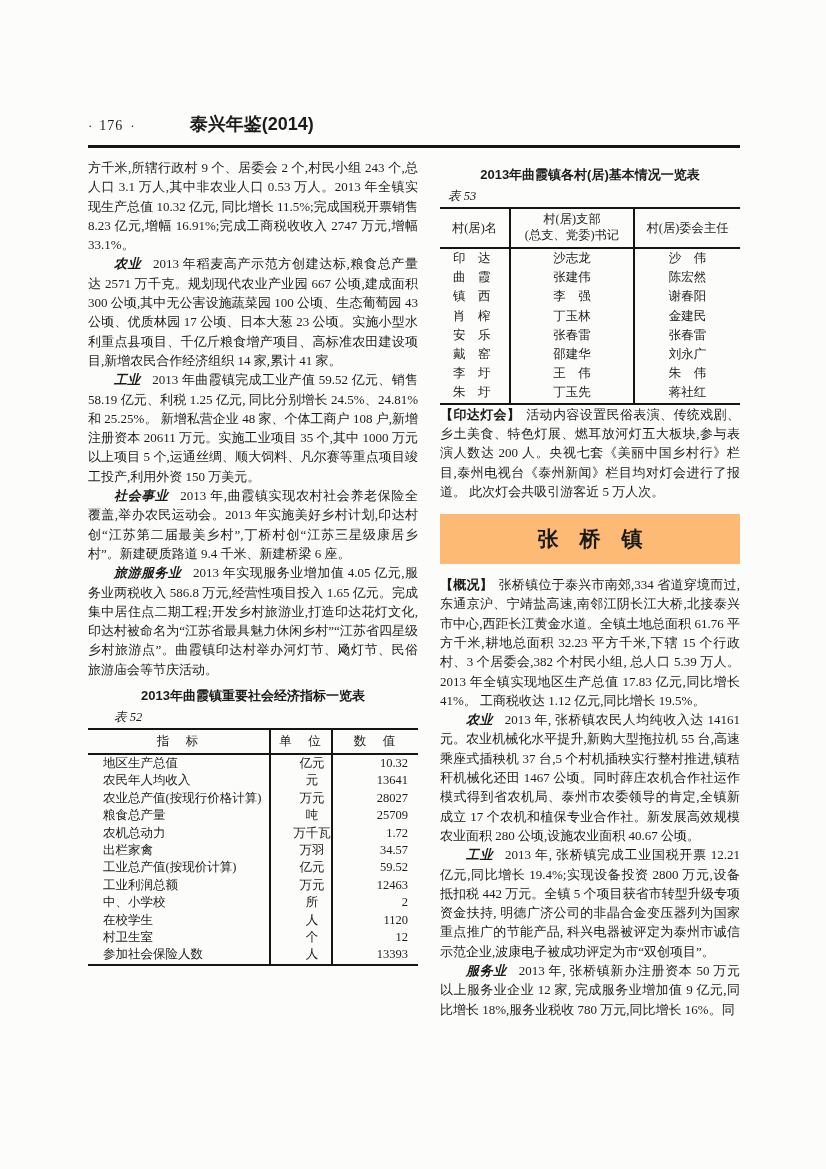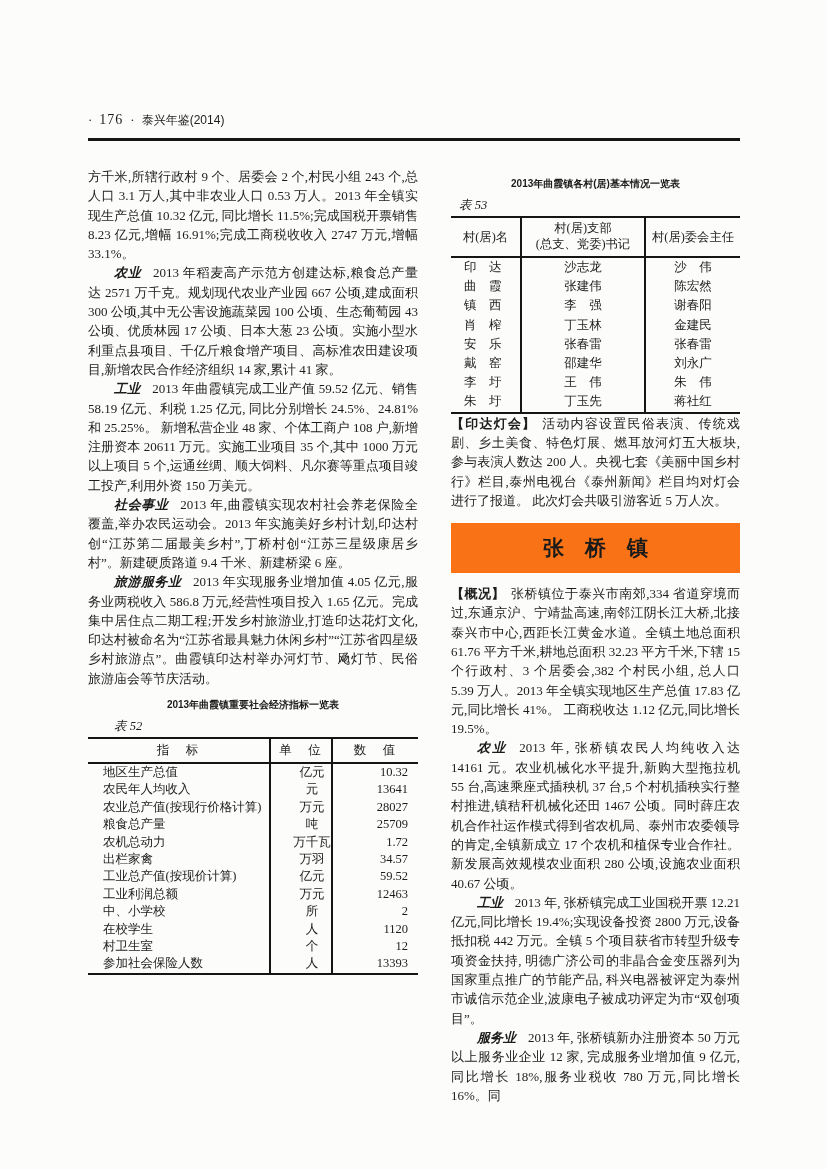--- a/index.html
+++ b/index.html
@@ -9,35 +9,35 @@
     background:#fcfcfa;
     margin:0 auto;
     overflow:hidden;
     color:#1c1c1c;
     font-family:"Liberation Serif","DejaVu Serif",serif;
   }
   .content{position:absolute;left:88px;top:112px;width:652px;}
   .page-header{display:flex;align-items:baseline;gap:7px;font-size:14px;}
   .pg-dot{font-size:13px;}
   .pg-num{letter-spacing:1px;}
-  .pg-title{font-family:"Liberation Sans","DejaVu Sans",sans-serif;font-weight:normal;font-size:12px;}
+  .pg-title{font-family:"Liberation Sans","DejaVu Sans",sans-serif;font-weight:bold;font-size:18px;margin-left:48px;}
   .rule{border-top:3px solid #151515;margin-top:9px;}
-  .columns{display:flex;gap:33px;margin-top:26px;}
+  .columns{display:flex;gap:22px;margin-top:10px;}
   .col-left{width:330px;}
   .col-right{width:307px;}
 
   p.body{margin:0;font-size:13px;line-height:19.3px;text-align:justify;}
   .para{text-indent:2em;}
   .no-indent{text-indent:0;}
   .lead{font-weight:bold;font-style:italic;margin-right:0.9em;}
   .bracket-label{font-weight:bold;font-family:"Liberation Sans","DejaVu Sans",sans-serif;margin-right:0.45em;font-size:13px;}
 
   .table-title{
     font-family:"Liberation Sans","DejaVu Sans",sans-serif;
-    font-weight:bold;font-size:10px;text-align:center;
+    font-weight:bold;font-size:13px;text-align:center;
     margin-top:7px;line-height:20px;
   }
   .table-caption{font-style:italic;font-size:12.5px;margin:4px 0 3px 26px;line-height:15px;}
   .table-caption.tight{margin-left:8px;}
 
   table{width:100%;border-collapse:collapse;font-size:12.5px;table-layout:fixed;}
   .datatable{border-top:2.5px solid #151515;border-bottom:2.5px solid #151515;}
   .datatable th{font-weight:normal;border-bottom:2px solid #151515;padding:3px 0 4px;line-height:16px;}
   .datatable td{padding:0 0;line-height:17.4px;}
   .vline{border-left:2px solid #151515;}
@@ -51,21 +51,21 @@
 
   
   .t53 col.c1{width:70px;} .t53 col.c2{width:124px;}
   .t53 th{text-align:center;font-size:12.3px;}
   .t53 td{line-height:19.2px;}
   .t53 td.c1{text-align:left;padding-left:13px;}
   .t53 td.c2,.t53 td.c3{text-align:center;}
   .th-two-line div{line-height:15.5px;}
 
   .section-bar{
-    margin:13px 0 11px;height:50px;background:#f97316;
+    margin:13px 0 11px;height:50px;background:#fdba74;
     display:flex;align-items:center;justify-content:center;
     font-family:"Liberation Sans","DejaVu Sans",sans-serif;
     font-weight:bold;font-size:21px;color:#1a1a1a;
   } .mt8{margin-top:8px;}
 </style>
 </head>
 <body>
 
 <div class="page">
   <div class="content">

